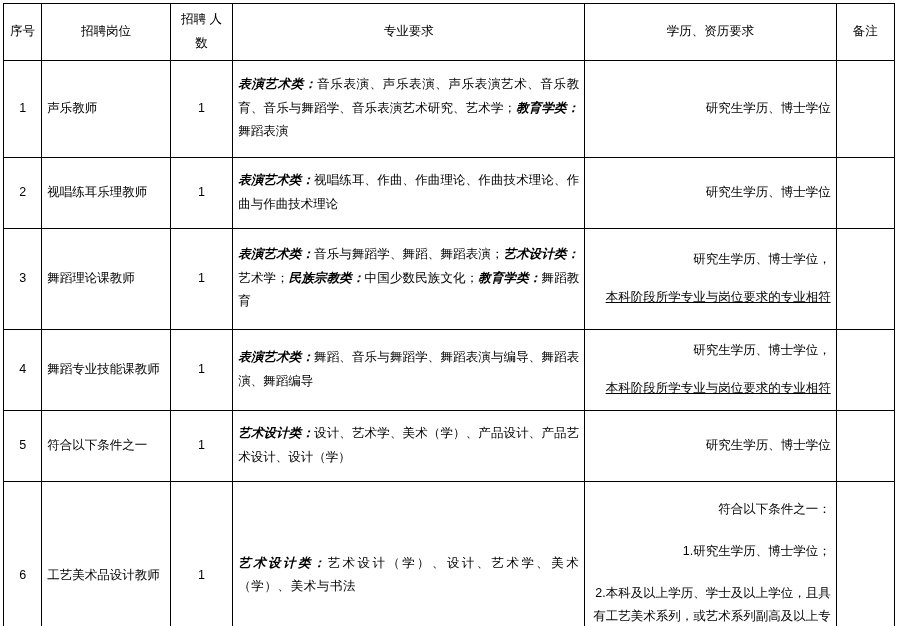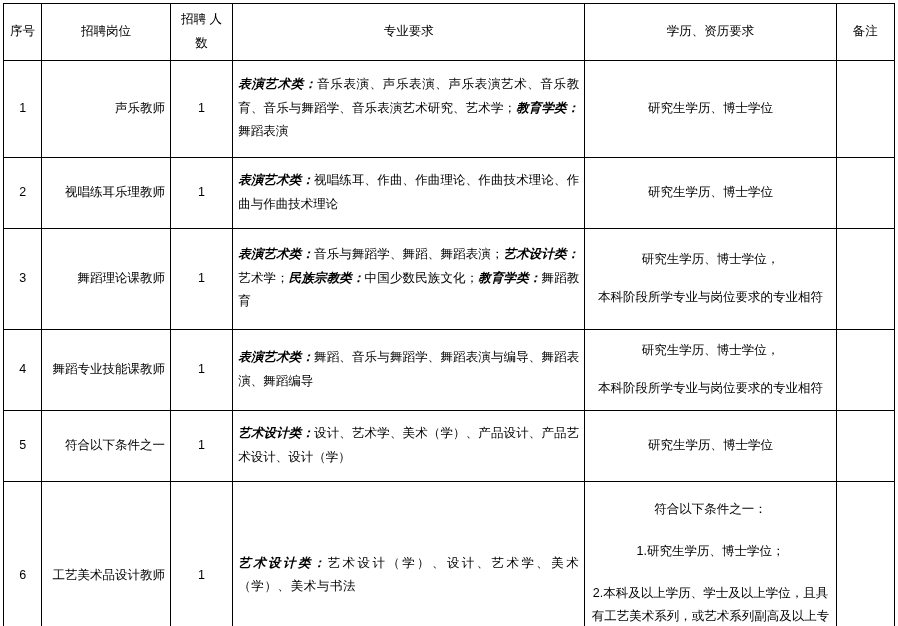--- a/index.html
+++ b/index.html
@@ -41,47 +41,48 @@
   .col-major   { width: 350px; }
   .col-edu     { width: 250px; }
   .col-remark  { width: 58px; }
 
   td.cell-no,
   td.cell-count {
     text-align: center;
     font-size: 12.5px;
   }
   td.cell-post {
-    text-align: right;
+    text-align: left;
     font-size: 12.5px;
     line-height: 1.8;
   }
   td.cell-major {
     text-align: justify;
     text-justify: inter-ideograph;
     font-size: 12.5px;
     line-height: 2.0;
     padding: 6px 6px 6px 7px;
   }
   td.cell-edu {
-    text-align: center;
+    text-align: right;
     font-size: 12.5px;
     line-height: 2.0;
     padding: 6px 6px 6px 7px;
   }
   td.cell-remark { }
 
   .b { font-weight: bold; font-style: italic; }
 
   .edu-lines p,
   .major-lines p {
     margin: 0;
   }
   .edu-lines p + p {
     margin-top: 14px;
+    text-decoration: underline;
   }
   .edu-list p + p {
     margin-top: 18px;
   }
   .row-1 td { height: 88px; }
   .row-2 td { height: 62px; }
   .row-3 td { height: 92px; }
   .row-4 td { height: 72px; }
   .row-5 td { height: 62px; }
   .row-6 td { height: 150px; }

